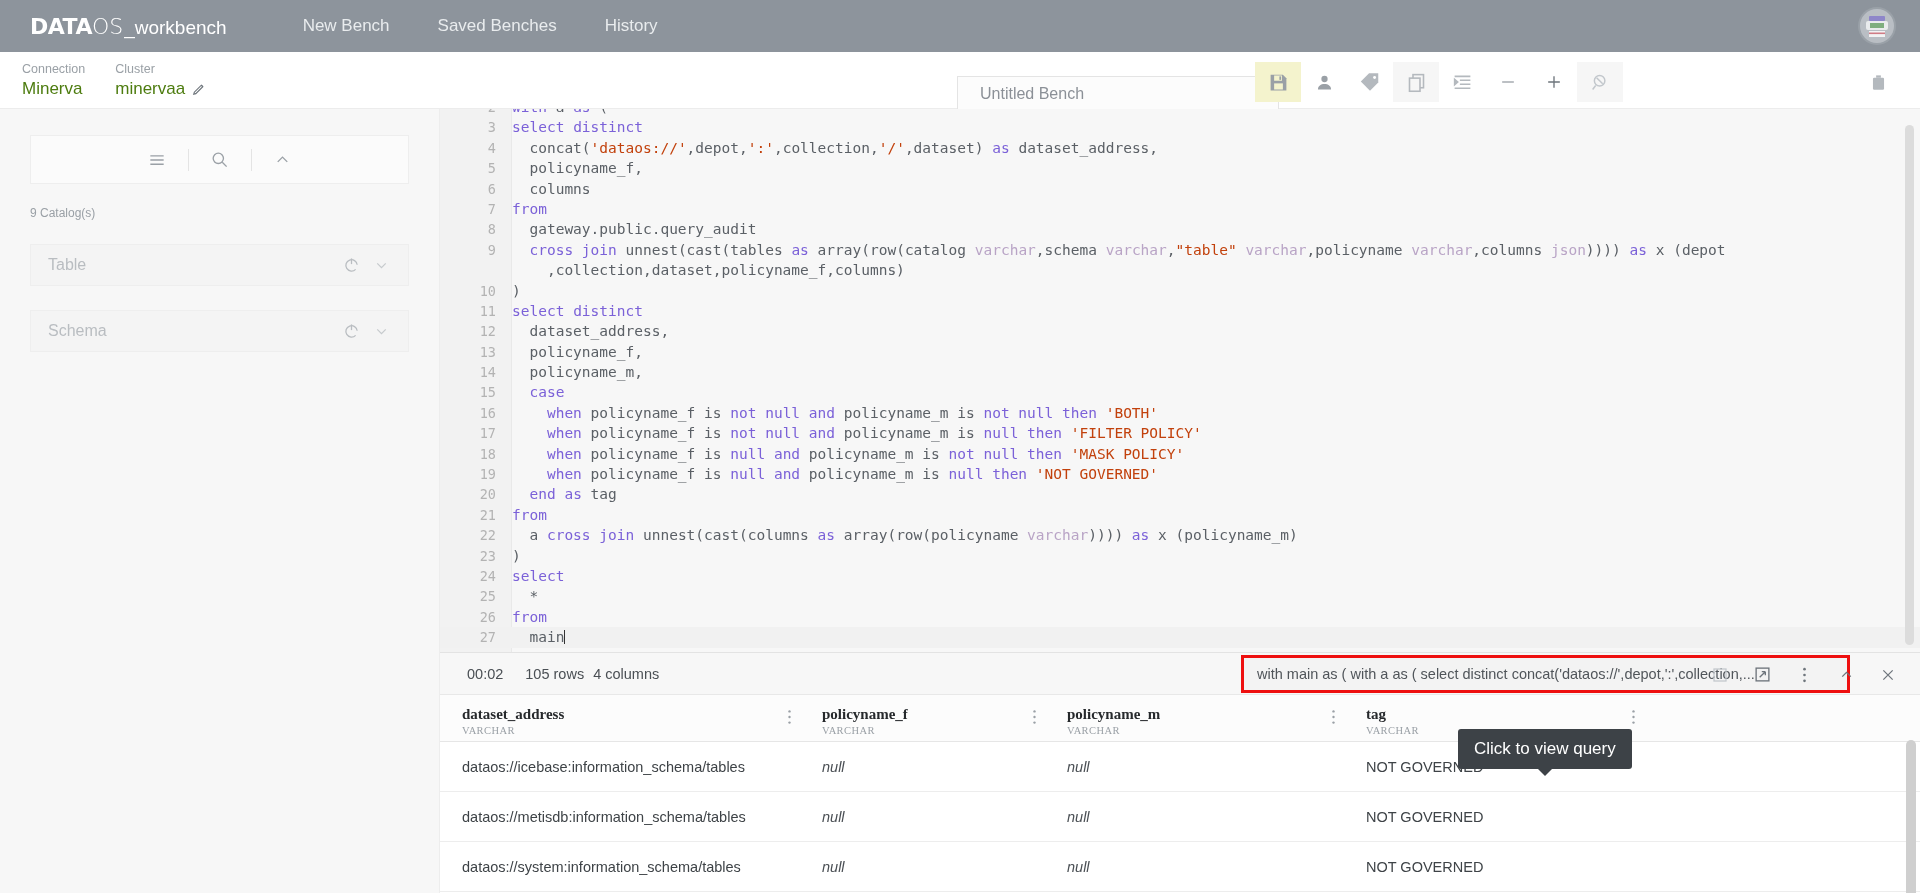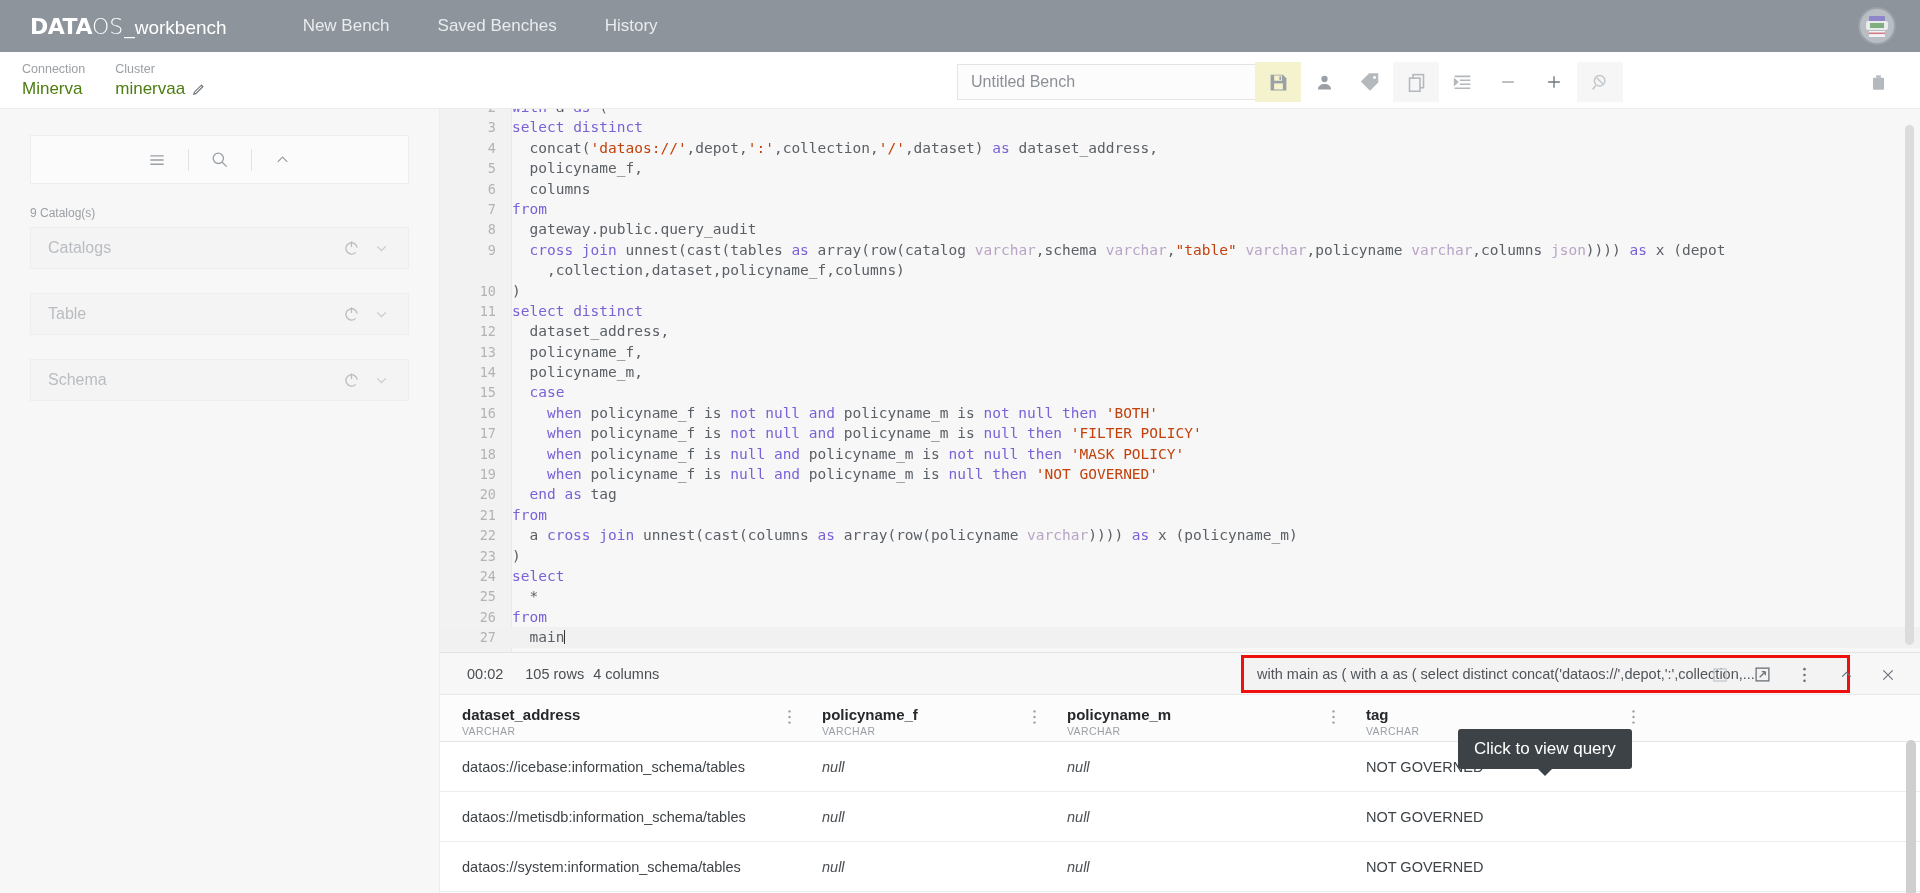--- a/index.html
+++ b/index.html
@@ -51,25 +51,25 @@
     position: relative;
     border-bottom: 1px solid #ececec;
   }
   #conncluster { display: flex; padding-left: 22px; gap: 30px; }
   .cc-col { display: flex; flex-direction: column; justify-content: center; }
   .cc-label { font-size: 12.5px; color: #9aa0a6; line-height: 17px; }
   .cc-value { font-size: 17px; color: #4d7c0f; line-height: 22px; display:flex; align-items:center; gap:7px;}
   .pencil { display:inline-block; }
 
   #benchname {
-    position: absolute; left: 957px; top: 12px;
+    position: absolute; left: 957px; top: 24px;
     width: 322px; height: 36px;
     border: 1px solid #e4e4e4; background: #fcfcfc;
     font-size: 16px; color: #8b9097;
-    padding: 0 13px; outline: none;
+    padding: 0 22px; outline: none;
     font-family: "Liberation Sans", sans-serif;
   }
   #benchname::placeholder { color: #8b9097; }
 
   #tb-icons {
     position: absolute; left: 1255px; top: 10px;
     display: flex; align-items: center;
   }
   .tbtn {
     width: 46px; height: 40px;
@@ -199,21 +199,21 @@
   }
   .ricon { cursor: pointer; display: flex; align-items: center; justify-content: center; width: 20px; height: 20px;}
 
   
   #tbl { width: 100%; }
   #thead {
     display: flex; height: 47px; align-items: flex-start;
     border-bottom: 1px solid #e6e6e6; background: #fcfcfc;
   }
   .th { position: relative; display: flex; flex-direction: column; justify-content: center;
-        padding: 6px 0 0 0; height: 47px; }
+        padding: 6px 0 0 0; height: 47px; font-family: Liberation Serif, serif; }
   .th .nm { font-size: 15px; font-weight: bold; color: #26292c; line-height: 19px;}
   .th .ty { font-size: 10.5px; color: #9aa0a6; letter-spacing: .4px; line-height: 14px;}
   .thdots { position: absolute; right: 14px; top: 14px; cursor:pointer; }
   .trow { display: flex; height: 50px; align-items: center; border-bottom: 1px solid #ededed; }
   .td { font-size: 14.5px; color: #3e4347; }
   .td.null { font-style: italic; color: #4a4f54; }
   .c0 { width: 366px; padding-left: 22px; }
   .c1 { width: 245px; padding-left: 16px; }
   .c2 { width: 299px; padding-left: 16px; }
   .c3 { width: 300px; padding-left: 16px; }
@@ -349,34 +349,20 @@
       <div class="divider"></div>
       <div class="seg">
         <svg width="19" height="19" viewBox="0 0 24 24" fill="none" stroke="#9aa0a6" stroke-width="1.7">
             <path d="M6 15l6-6 6 6"></path>
           </svg>
       </div>
     </div>
 
     <div class="catcount">9 Catalog(s)</div>
 
-    <div class="selbox">
-      <span class="ph">Catalogs</span>
-      <span class="ic">
-        <svg width="17" height="17" viewBox="0 0 24 24" fill="none" stroke="#b9bdc1" stroke-width="1.8">
-            <path d="M20 11a8 8 0 10-2.2 6.4"></path>
-            <path d="M12 2v8"></path>
-          </svg>
-      </span>
-      <span class="ic">
-        <svg width="17" height="17" viewBox="0 0 24 24" fill="none" stroke="#c6cacd" stroke-width="1.8">
-            <path d="M6 9l6 6 6-6"></path>
-          </svg>
-      </span>
-    </div>
 
     <div class="selbox" style="margin-top:24px">
       <span class="ph">Table</span>
       <span class="ic">
         <svg width="17" height="17" viewBox="0 0 24 24" fill="none" stroke="#b9bdc1" stroke-width="1.8">
             <path d="M20 11a8 8 0 10-2.2 6.4"></path>
             <path d="M12 2v8"></path>
           </svg>
       </span>
       <span class="ic">

